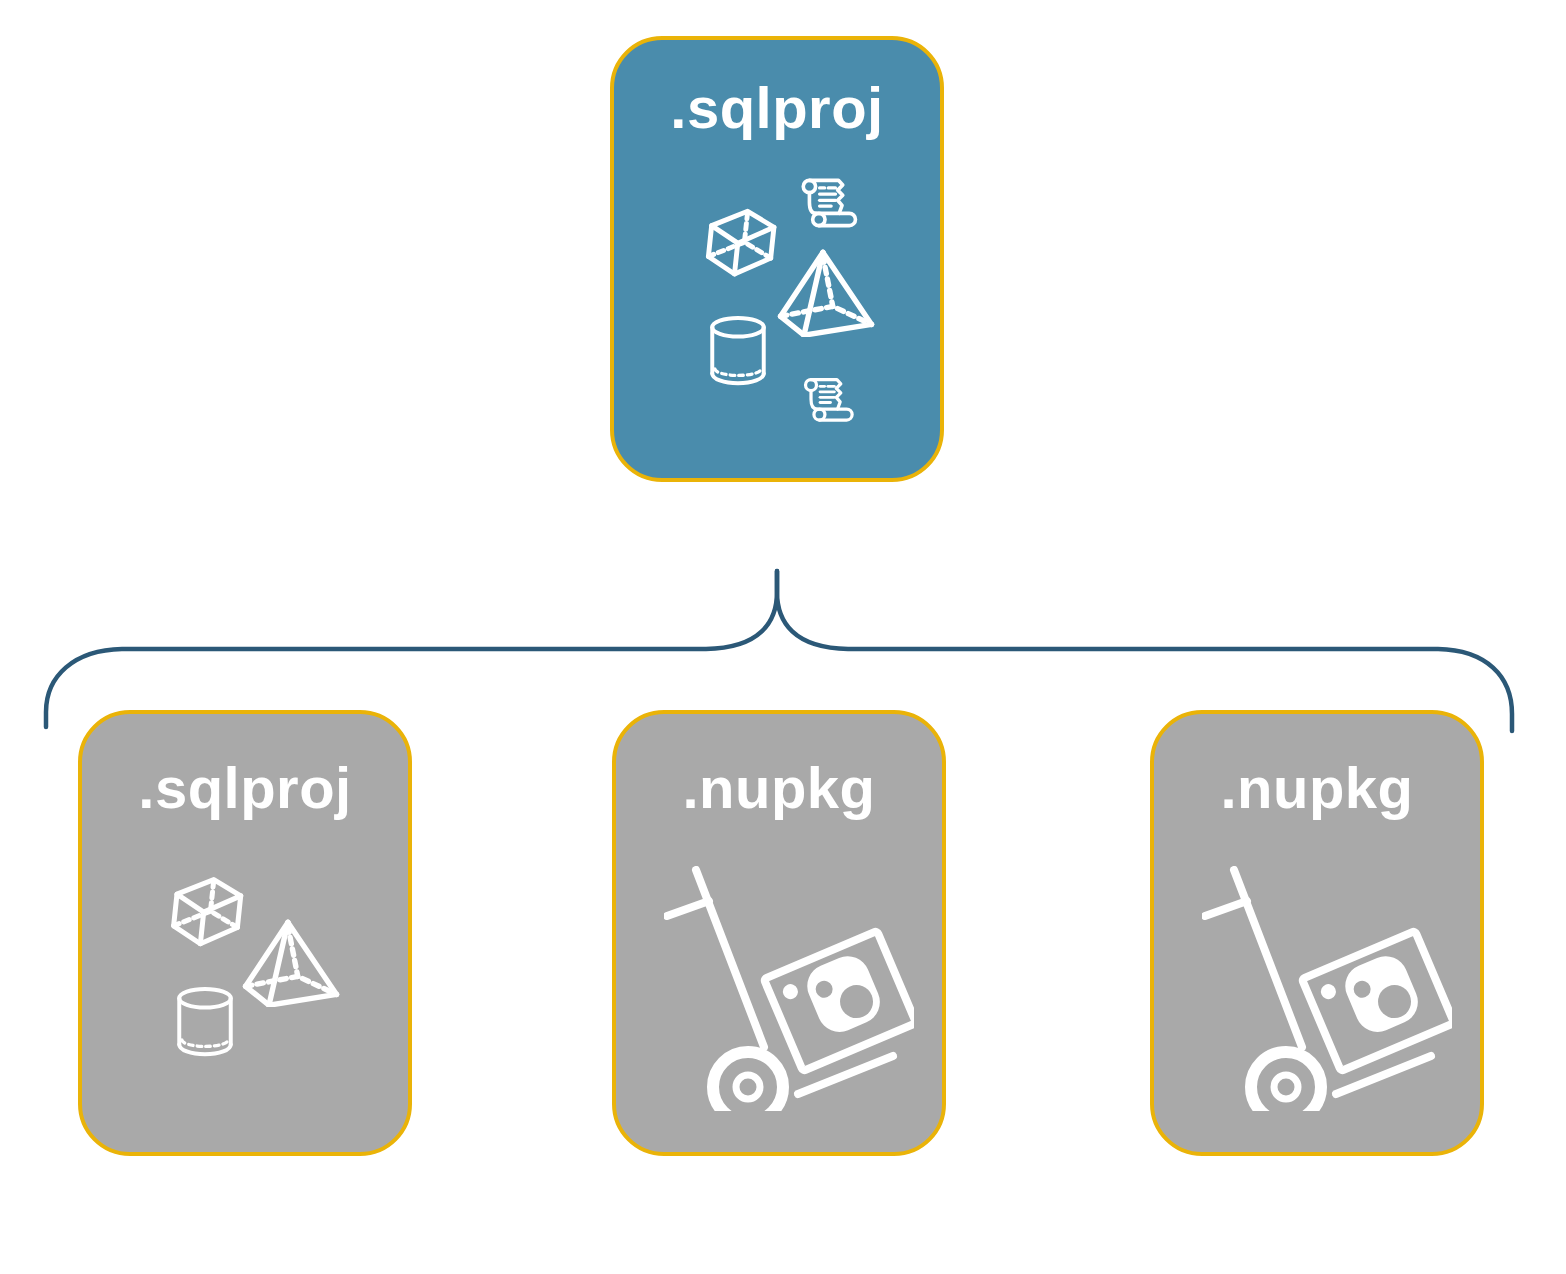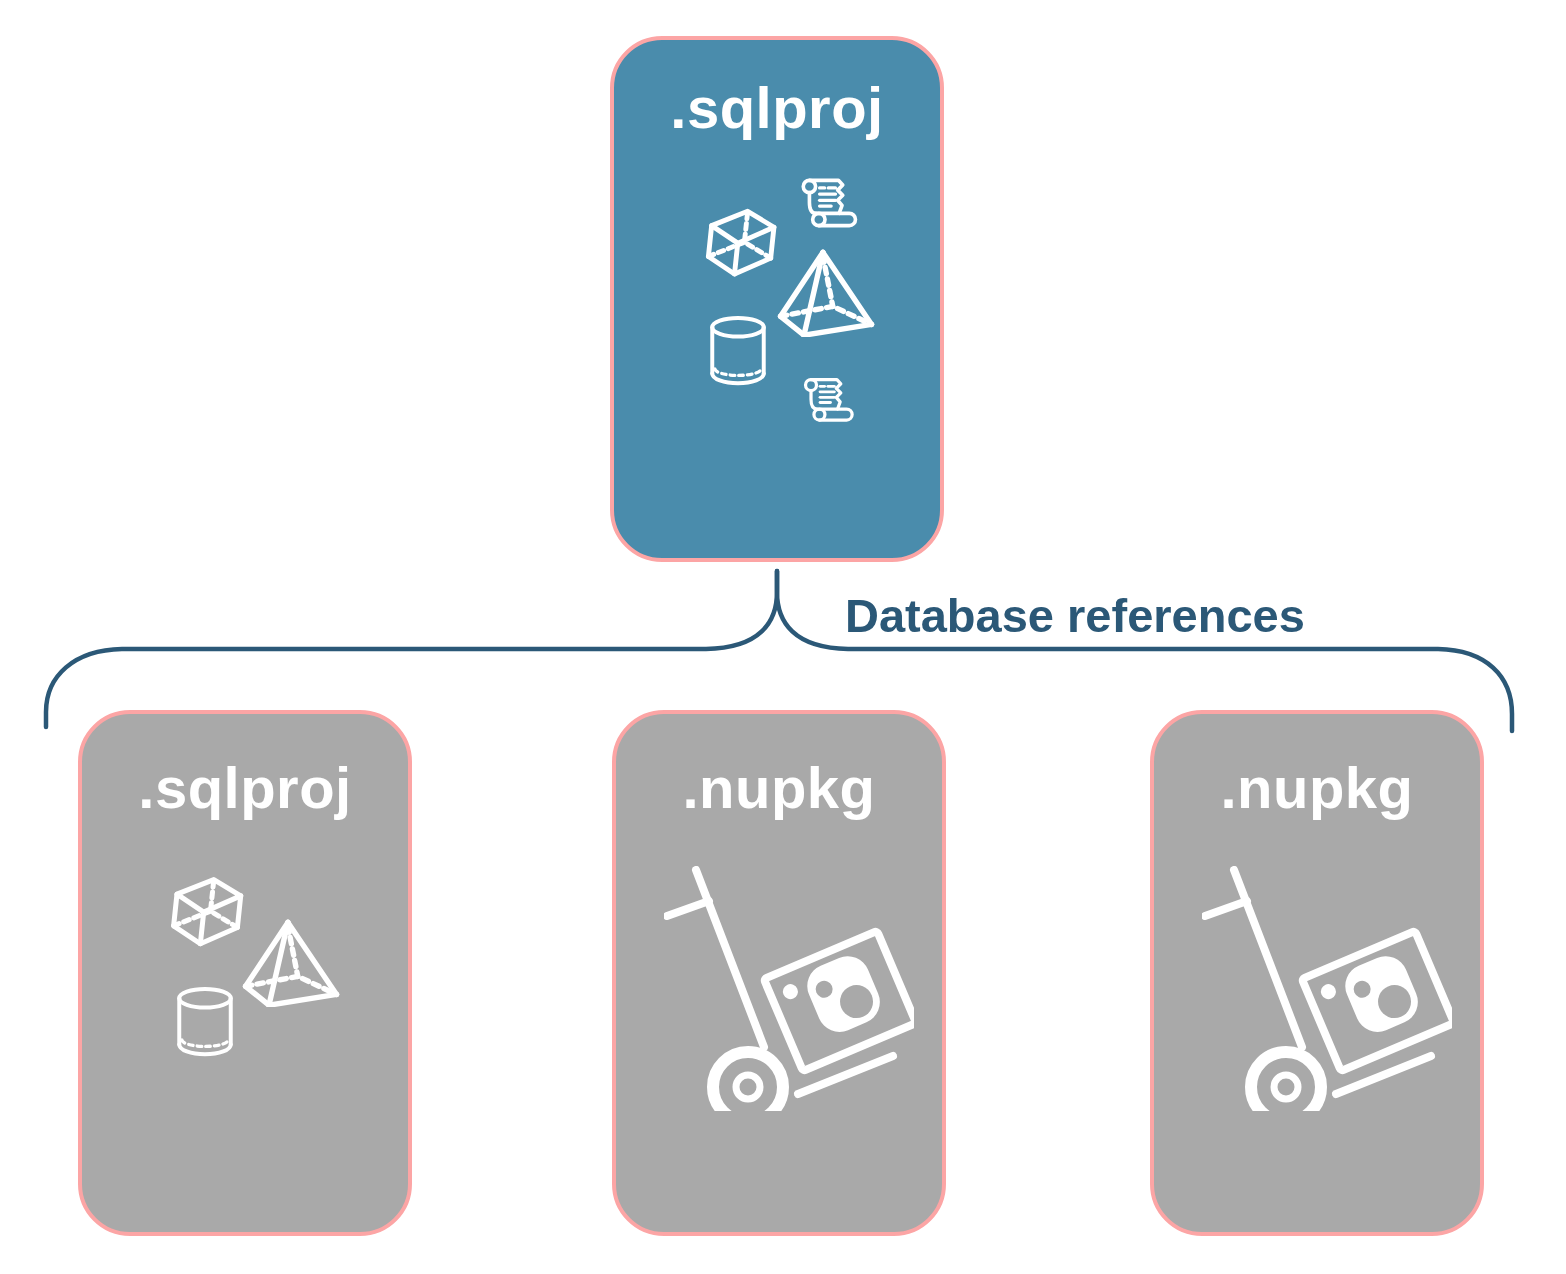--- a/index.html
+++ b/index.html
@@ -8,22 +8,22 @@
     width: 1566px;
     height: 1274px;
     background: #ffffff;
     overflow: hidden;
     font-family: "Liberation Sans", sans-serif;
   }
   .card {
     position: absolute;
     box-sizing: border-box;
     width: 334px;
-    height: 526px;
-    border: 4px solid #fca5a5;
+    height: 446px;
+    border: 4px solid #eab308;
     border-radius: 52px;
   }
   .card--root  { left: 610px; top: 36px;  background: #4A8CAC; }
   .card--child { top: 710px; background: #A9A9A9; }
   .card--c1 { left: 78px; }
   .card--c2 { left: 612px; }
   .card--c3 { left: 1150px; }
   .card-title {
     margin-top: 34px;
     text-align: center;
@@ -128,21 +128,20 @@
   </defs>
 </svg>
 
 <div class="canvas">
 
   <svg class="brace" width="1566" height="1274" viewBox="0 0 1566 1274">
     <path d="M777 571 L777 592 C777 622 760 648 706 649 L122 649 C74 650 46 676 46 712 L46 727"></path>
     <path d="M777 571 L777 592 C777 622 794 648 848 649 L1438 649 C1486 650 1512 676 1512 714 L1512 731"></path>
   </svg>
 
-  <div class="connector-label">Database references</div>
 
   <div class="card card--root">
     <div class="card-title">.sqlproj</div>
     <svg class="icon" style="left:183px;top:132px;width:64px;height:58px">
         <use href="#i-scroll"></use>
       </svg>
     <svg class="icon" style="left:86px;top:161px;width:82px;height:85px">
         <use href="#i-cube"></use>
       </svg>
     <svg class="icon" style="left:163px;top:207px;width:99px;height:90px">

